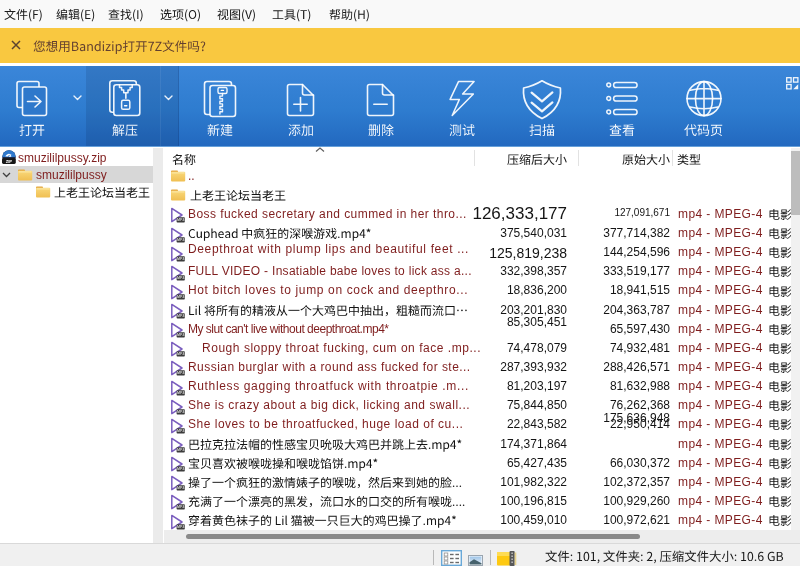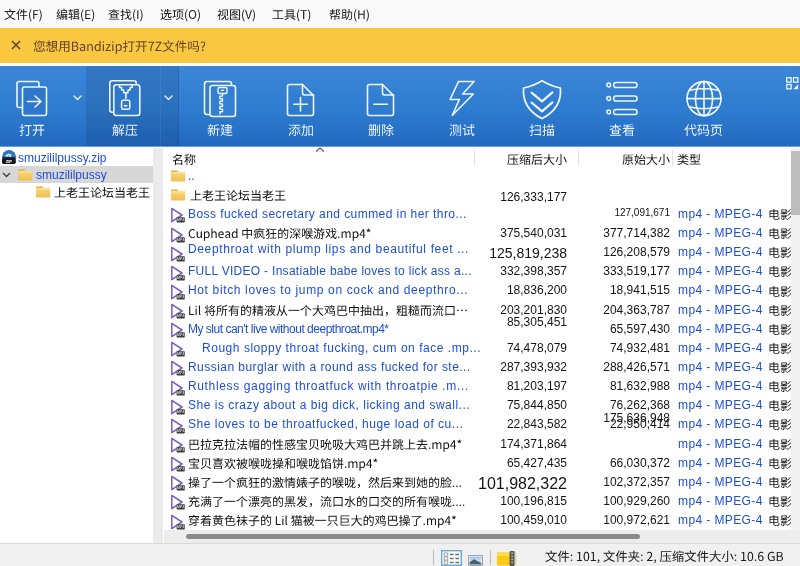--- a/index.html
+++ b/index.html
@@ -1,18 +1,18 @@
 <!DOCTYPE html>
 <html><head><meta charset="utf-8"><style>
 html,body{margin:0;padding:0}
 body{width:800px;height:566px;overflow:hidden;position:relative;background:#fff;
  font-family:"Liberation Sans",sans-serif}
 .a{position:absolute}
 svg.t{position:absolute;overflow:visible}
-.lat{position:absolute;white-space:pre;color:#1d4ed8}
+.lat{position:absolute;white-space:pre;color:#7f1d1d}
 .num{position:absolute;white-space:pre;color:#141414;text-align:right}
 </style></head><body>
 
 <svg width="0" height="0" style="position:absolute">
     <defs>
       <linearGradient id="fg" x1="0" y1="0" x2="0" y2="1">
         <stop offset="0" stop-color="#f9d87a"></stop>
         <stop offset="1" stop-color="#f0bf52"></stop>
       </linearGradient>
       <linearGradient id="im" x1="0" y1="0" x2="0" y2="1">
@@ -512,21 +512,21 @@
       <use href="#g8001" x="600"></use>
       <use href="#g738b" x="700"></use>
     </g>
   </svg>
 <svg class="t" style="left:169px;top:207px" width="17" height="16">
     <path d="M2.8 1.4 L13 8 L2.8 14.6 z" fill="#fff" stroke="#7a5dbe" stroke-width="1.5" stroke-linejoin="round"></path>
     <rect x="7.6" y="10.3" width="8.2" height="5.2" rx="0.8" fill="#3c3c3c"></rect>
     <text x="11.7" y="14.3" font-size="3.6" fill="#fff" text-anchor="middle" font-family="Liberation Sans">MP4</text>
   </svg>
 <div class="lat" style="left:188px;top:207px;font-size:12px;letter-spacing:0.44px">Boss fucked secretary and cummed in her thro...</div>
-<div class="num" style="left:467px;top:190px;width:100px;font-size:12px">126,333,177</div>
+<div class="num" style="left:467px;top:204px;width:100px;font-size:17px">126,333,177</div>
 <div class="num" style="left:570px;top:207px;width:100px;font-size:10px">127,091,671</div>
 <div class="lat" style="left:678px;top:207px;font-size:12px;letter-spacing:0.4px">mp4 - MPEG-4</div>
 <svg class="t" style="left:768.0px;top:207px;" width="26" height="16">
     <g fill="#141414" transform="translate(0,12) scale(0.1200)">
       <use href="#g7535" x="0"></use>
       <use href="#g5f71" x="100"></use>
     </g>
   </svg>
 <svg class="t" style="left:169px;top:227px" width="17" height="16">
     <path d="M2.8 1.4 L13 8 L2.8 14.6 z" fill="#fff" stroke="#7a5dbe" stroke-width="1.5" stroke-linejoin="round"></path>
@@ -566,21 +566,21 @@
       <use href="#g5f71" x="100"></use>
     </g>
   </svg>
 <svg class="t" style="left:169px;top:246px" width="17" height="16">
     <path d="M2.8 1.4 L13 8 L2.8 14.6 z" fill="#fff" stroke="#7a5dbe" stroke-width="1.5" stroke-linejoin="round"></path>
     <rect x="7.6" y="10.3" width="8.2" height="5.2" rx="0.8" fill="#3c3c3c"></rect>
     <text x="11.7" y="14.3" font-size="3.6" fill="#fff" text-anchor="middle" font-family="Liberation Sans">MP4</text>
   </svg>
 <div class="lat" style="left:188px;top:242px;font-size:12px;letter-spacing:0.63px">Deepthroat with plump lips and beautiful feet ...</div>
 <div class="num" style="left:467px;top:245px;width:100px;font-size:14px">125,819,238</div>
-<div class="num" style="left:570px;top:245px;width:100px;font-size:12px">126,208,579</div>
+<div class="num" style="left:570px;top:245px;width:100px;font-size:12px">144,254,596</div>
 <div class="lat" style="left:678px;top:245px;font-size:12px;letter-spacing:0.4px">mp4 - MPEG-4</div>
 <svg class="t" style="left:768.0px;top:245px;" width="26" height="16">
     <g fill="#141414" transform="translate(0,12) scale(0.1200)">
       <use href="#g7535" x="0"></use>
       <use href="#g5f71" x="100"></use>
     </g>
   </svg>
 <svg class="t" style="left:169px;top:265px" width="17" height="16">
     <path d="M2.8 1.4 L13 8 L2.8 14.6 z" fill="#fff" stroke="#7a5dbe" stroke-width="1.5" stroke-linejoin="round"></path>
     <rect x="7.6" y="10.3" width="8.2" height="5.2" rx="0.8" fill="#3c3c3c"></rect>
@@ -850,21 +850,21 @@
       <use href="#g6765" x="1700"></use>
       <use href="#g5230" x="1800"></use>
       <use href="#g5979" x="1900"></use>
       <use href="#g7684" x="2000"></use>
       <use href="#g8138" x="2100"></use>
       <use href="#g2e" x="2200"></use>
       <use href="#g2e" x="2228"></use>
       <use href="#g2e" x="2256"></use>
     </g>
   </svg>
-<div class="num" style="left:467px;top:475px;width:100px;font-size:16px">101,982,322</div>
+<div class="num" style="left:467px;top:475px;width:100px;font-size:12px">101,982,322</div>
 <div class="num" style="left:570px;top:475px;width:100px;font-size:12px">102,372,357</div>
 <div class="lat" style="left:678px;top:475px;font-size:12px;letter-spacing:0.4px">mp4 - MPEG-4</div>
 <svg class="t" style="left:768.0px;top:475px;" width="26" height="16">
     <g fill="#141414" transform="translate(0,12) scale(0.1200)">
       <use href="#g7535" x="0"></use>
       <use href="#g5f71" x="100"></use>
     </g>
   </svg>
 <svg class="t" style="left:169px;top:494px" width="17" height="16">
     <path d="M2.8 1.4 L13 8 L2.8 14.6 z" fill="#fff" stroke="#7a5dbe" stroke-width="1.5" stroke-linejoin="round"></path>

